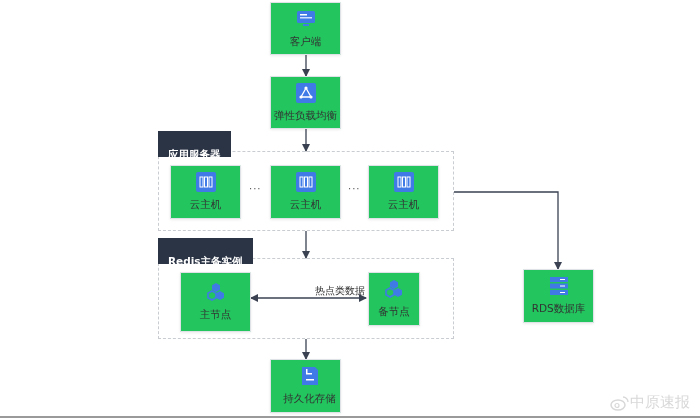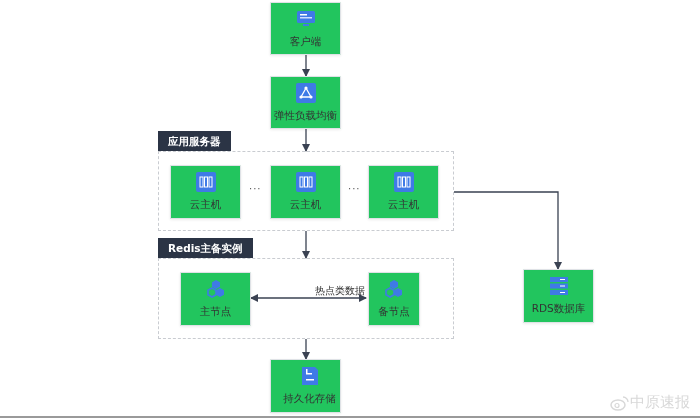--- a/index.html
+++ b/index.html
@@ -16,21 +16,21 @@
     display: flex; flex-direction: column; align-items: center; justify-content: center;
     box-sizing: border-box;
   }
   .node .label { font-size: 10.5px; color: #333; margin-top: 6px; white-space: nowrap; }
   .icon { width: 20px; height: 20px; display: block; }
   .group {
     position: absolute; border: 1px dashed #c9ccd1; box-sizing: border-box;
   }
   .group-title {
     position: absolute; background: #2b3445; color: #fff;
-    font-size: 10.5px; font-weight: bold; padding: 0 10px;
+    font-size: 10.5px; font-weight: bold; padding: 13px 10px;
     height: 20px; line-height: 20px; box-sizing: border-box;
   }
   .dots { position: absolute; font-size: 10px; color: #555; letter-spacing: 1px; }
   .edge-label { position: absolute; font-size: 10px; color: #333; }
   .watermark {
     position: absolute; right: 10px; bottom: 6px; font-size: 15px;
     color: #d8d8d8; display: flex; align-items: center; 
   }
   .bottom-rule { position: absolute; left: 0; right: 0; bottom: 0; height: 2px; background: #9a9a9a; }
   svg.edges { position: absolute; left: 0; top: 0; }
@@ -107,21 +107,21 @@
     <rect x="13" y="5" width="3" height="10" fill="none" stroke="#fff" stroke-width="1"></rect>
   </svg>
   <span class="label">云主机</span>
 </div>
 
 <span class="edge-label" style="left:315px;top:236px;margin-top:48px;">热点类数据</span>
 
 <div class="group" style="left:158px;top:258px;width:296px;height:81px;"></div>
 <div class="group-title" style="left:158px;top:238px;">Redis主备实例</div>
 
-<div class="node" style="left:180px;top:272px;width:71px;height:54px;">
+<div class="node" style="left:180px;top:272px;width:71px;height:60px;">
   <svg class="icon" viewBox="0 0 20 20">
     <polygon points="10,1 14,3.3 14,7.7 10,10 6,7.7 6,3.3" fill="#3f7ae6"></polygon>
     <polygon points="6,9 10,11.3 10,15.7 6,18 2,15.7 2,11.3" fill="none" stroke="#3f7ae6" stroke-width="1.6"></polygon>
     <polygon points="14,9 18,11.3 18,15.7 14,18 10,15.7 10,11.3" fill="#3f7ae6"></polygon>
   </svg>
   <span class="label">主节点</span>
 </div>
 <div class="node" style="left:368px;top:272px;width:52px;height:54px;">
   <svg class="icon" viewBox="0 0 20 20">
     <polygon points="10,1 14,3.3 14,7.7 10,10 6,7.7 6,3.3" fill="#3f7ae6"></polygon>

